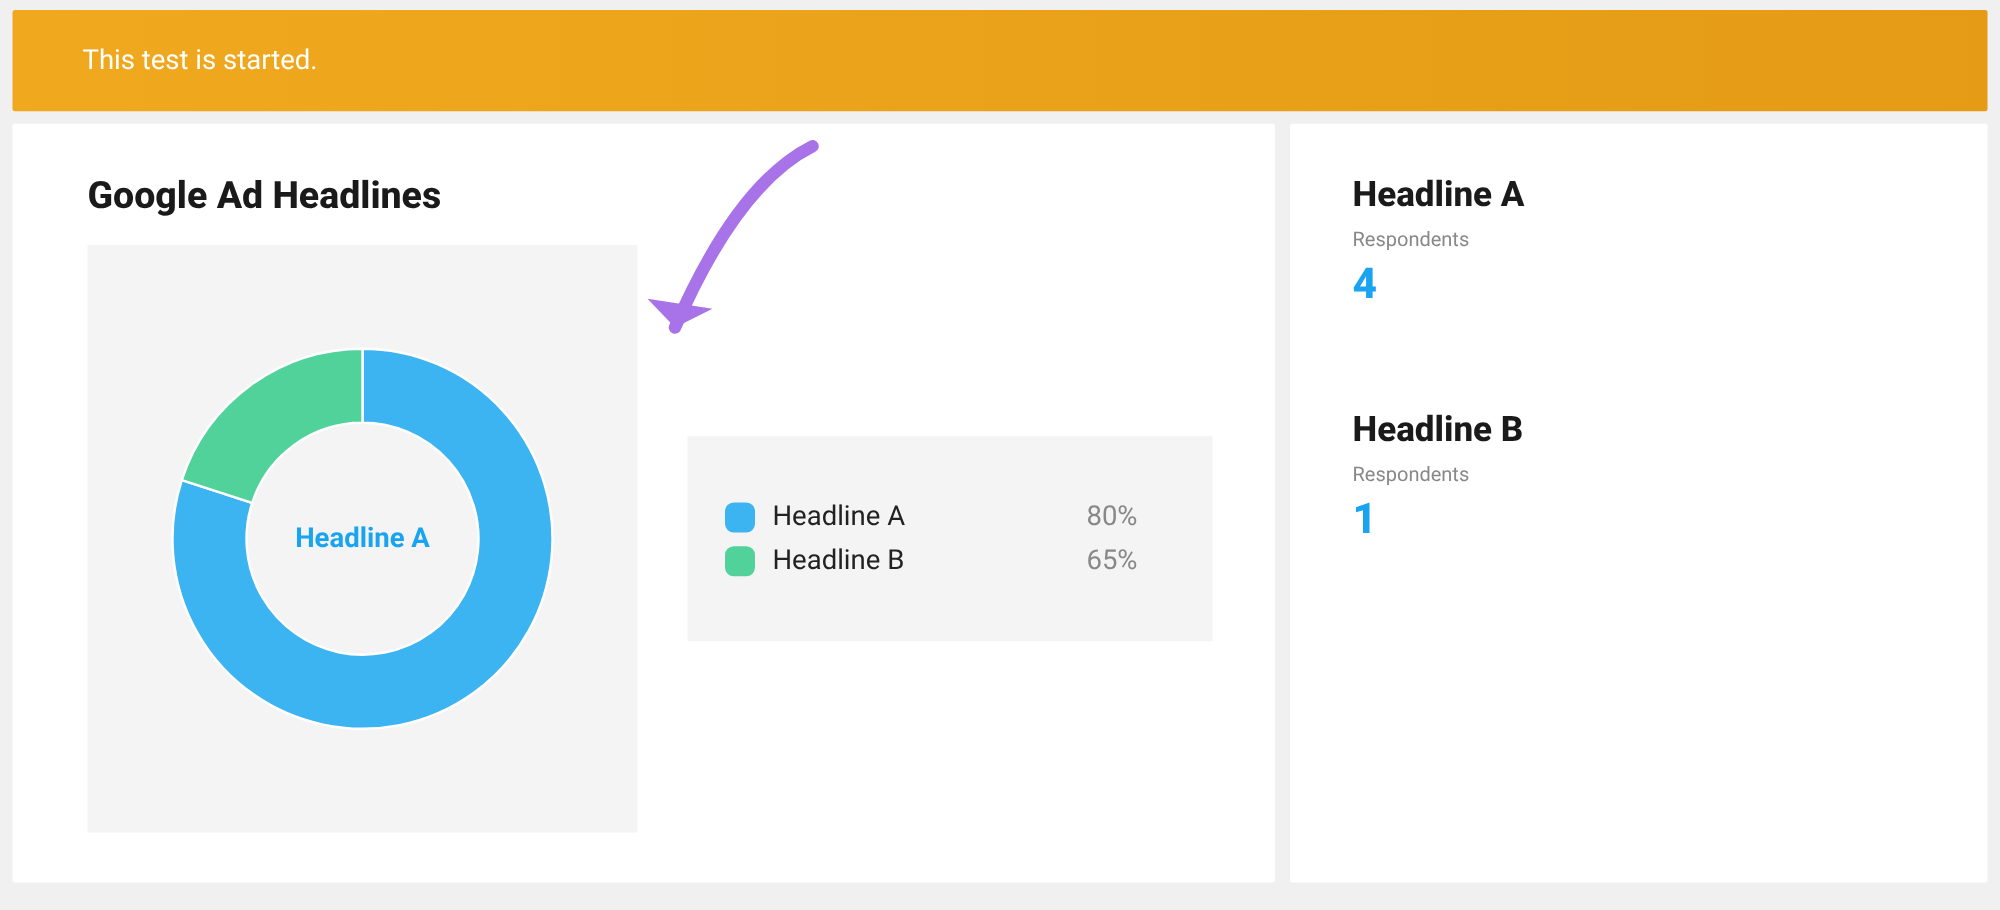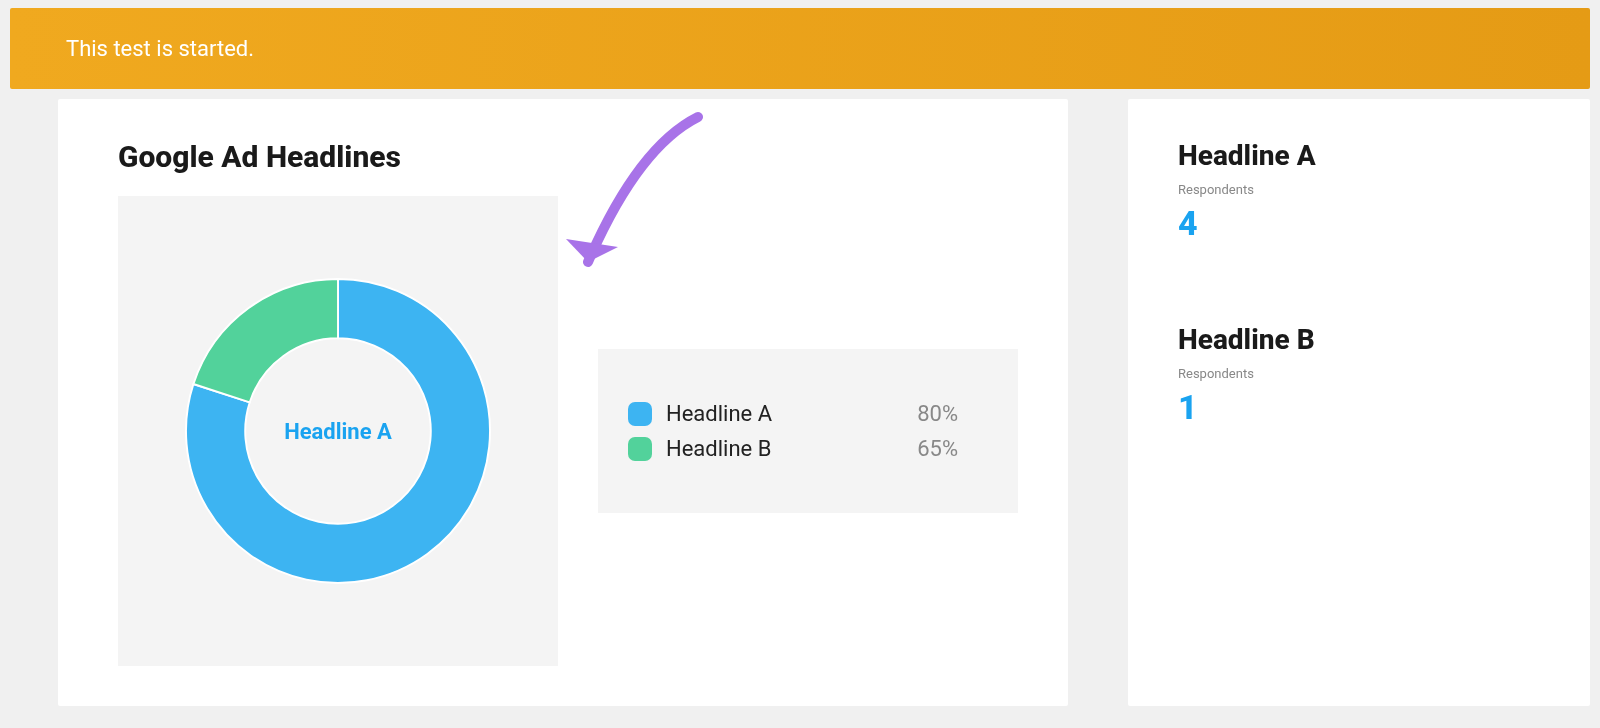--- a/index.html
+++ b/index.html
@@ -23,21 +23,20 @@
   .content-wrap {
     display: flex;
     margin: 10px 10px 0 10px;
     gap: 12px;
   }
   .left-card,
   .right-card {
     background: #fff;
     border-radius: 2px;
     padding: 40px 50px 40px 60px;
-    margin-left: 48px;
   }
   .left-card {
     flex: 1;
     position: relative;
   }
   .right-card {
     width: 560px;
     padding: 40px 50px 40px 50px;
   }
   .section-title {
@@ -110,21 +109,21 @@
     margin-bottom: 10px;
   }
   .headline-sub {
     font-size: 22px;
     font-weight: 700;
     color: #777;
     line-height: 1.35;
     margin-bottom: 28px;
   }
   .resp-label {
-    font-size: 13px;
+    font-size: 16px;
     color: #888;
     margin-bottom: 6px;
   }
   .resp-value {
     font-size: 34px;
     font-weight: 800;
     color: #1aa3f0;
   }
 </style>
 </head>

